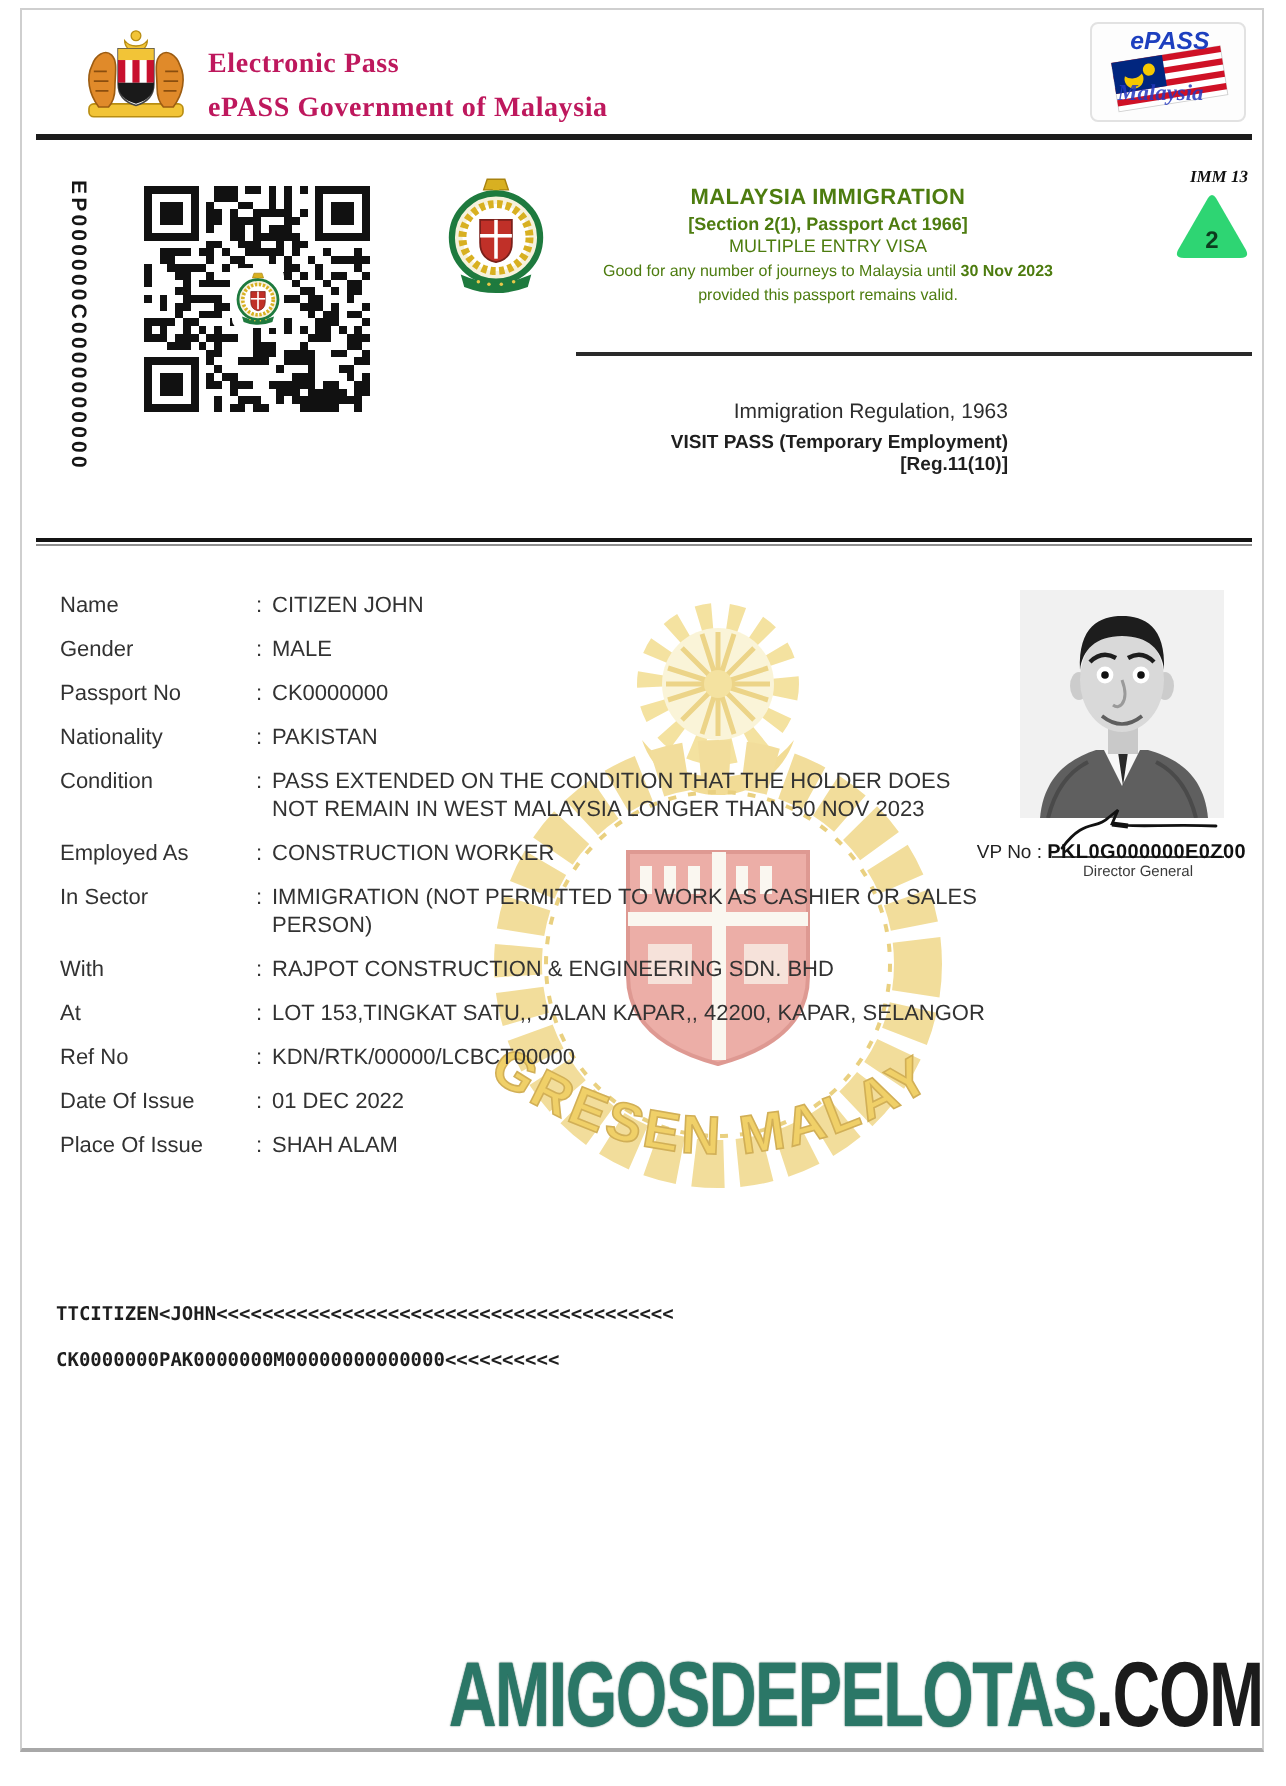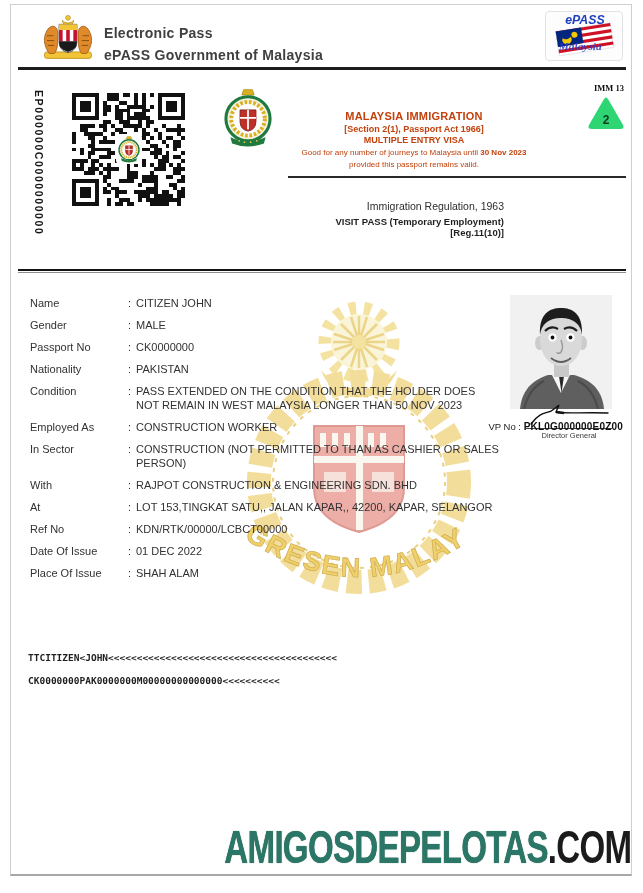--- a/index.html
+++ b/index.html
@@ -7,49 +7,49 @@
     --tri-green:#2ed573;
   }
   *{margin:0;padding:0;box-sizing:border-box;}
   html,body{background:#ffffff;}
   body{font-family:"Liberation Sans",sans-serif;color:#2b2b2b;}
   .page{position:relative;width:643px;height:893px;background:#fff;overflow:hidden;}
   .frame{position:absolute;left:10px;top:4px;width:622px;height:872px;border:1px solid #cfcfcf;border-bottom:2px solid #a8a8a8;pointer-events:none;}
 
   
   .arms{position:absolute;left:38px;top:13px;width:60px;height:50px;}
-  .hdr-titles{position:absolute;left:104px;top:25px;font-family:Liberation Sans, sans-serif;font-weight:bold;color:#404040;}
+  .hdr-titles{position:absolute;left:104px;top:25px;font-family:Liberation Serif, serif;font-weight:bold;color:#be185d;}
   .hdr-line1{font-size:14px;letter-spacing:.3px;}
   .hdr-line2{font-size:14px;margin-top:6px;letter-spacing:.3px;}
   .epass-logo{position:absolute;left:545px;top:11px;width:78px;height:50px;border:1px solid #e2e2e2;border-radius:4px;background:#fdfdfd;}
   .hdr-rule{position:absolute;left:18px;top:67px;width:608px;height:3px;background:#1c1c1c;}
 
   
   .serial{position:absolute;left:33px;top:90px;height:150px;writing-mode:vertical-rl;text-orientation:sideways;
           font-size:10.5px;font-weight:700;letter-spacing:1.6px;color:#151515;}
   .qr{position:absolute;left:72px;top:93px;width:113px;height:113px;}
   .qr svg{width:100%;height:100%;}
   .qr-crest{position:absolute;left:44px;top:41px;width:26px;height:30px;background:#fff;border-radius:4px;padding:1px;}
   .qr-crest svg{width:100%;height:100%;}
   .imm-crest{position:absolute;left:221px;top:87px;width:54px;height:60px;}
   .imm-crest svg{width:100%;height:100%;}
 
-  .visa-text{position:absolute;left:288px;top:110px;width:252px;text-align:center;color:#c2410c;}
+  .visa-text{position:absolute;left:288px;top:93px;width:252px;text-align:center;color:#4d7c0f;}
   .vt1{font-size:11px;font-weight:bold;letter-spacing:.2px;}
   .vt2{font-size:9px;font-weight:bold;margin-top:2px;}
-  .vt3{font-size:9px;font-weight:bold;margin-top:1px;}
+  .vt3{font-size:9px;font-weight:normal;margin-top:1px;}
   .vt4{font-size:8px;margin-top:3px;white-space:nowrap;}
   .vt4 b{font-size:8px;}
   .vt5{font-size:8px;margin-top:3px;}
   .visa-rule{position:absolute;left:288px;top:176px;width:338px;height:2px;background:#2a2a2a;}
   .reg-text{position:absolute;left:288px;top:200px;width:216px;text-align:right;color:#1f1f1f;}
   .rg1{font-size:10.5px;color:#2d2d2d;}
   .rg2{font-size:9.5px;font-weight:bold;margin-top:4px;}
 
-  .imm13{position:absolute;right:19px;top:83px;font-family:"Liberation Serif",serif;font-weight:bold;font-size:8.5px;color:#111;}
+  .imm13{position:absolute;right:19px;top:83px;font-family:"Liberation Serif",serif;font-style:italic;font-weight:bold;font-size:8.5px;color:#111;}
   .triangle{position:absolute;left:586px;top:95px;width:40px;height:36px;}
 
   
   .holder-heading{position:absolute;left:28px;top:247px;font-family:"Liberation Serif",serif;font-weight:bold;font-size:15.5px;color:#0d0d0d;letter-spacing:.3px;}
   .heading-rule{position:absolute;left:18px;top:269px;width:608px;height:2px;background:#141414;}
   .heading-rule2{position:absolute;left:18px;top:272px;width:608px;height:1px;background:#8f8f8f;}
 
   
   .watermark{position:absolute;left:228px;top:286px;width:262px;height:332px;z-index:0;pointer-events:none;}
   .watermark svg{width:100%;height:100%;}
@@ -575,21 +575,21 @@
         <span class="f-value">PASS EXTENDED ON THE CONDITION THAT THE HOLDER DOES NOT REMAIN IN WEST MALAYSIA LONGER THAN 50 NOV 2023</span>
       </div>
       <div class="field-row">
         <span class="f-label">Employed As</span>
         <span class="f-colon">:</span>
         <span class="f-value">CONSTRUCTION WORKER</span>
       </div>
       <div class="field-row">
         <span class="f-label">In Sector</span>
         <span class="f-colon">:</span>
-        <span class="f-value">CONSTRUCTION (NOT PERMITTED TO THAN AS CASHIER OR SALES PERSON)</span>
+        <span class="f-value">IMMIGRATION (NOT PERMITTED TO WORK AS CASHIER OR SALES PERSON)</span>
       </div>
       <div class="field-row">
         <span class="f-label">With</span>
         <span class="f-colon">:</span>
         <span class="f-value">RAJPOT CONSTRUCTION &amp; ENGINEERING SDN. BHD</span>
       </div>
       <div class="field-row">
         <span class="f-label">At</span>
         <span class="f-colon">:</span>
         <span class="f-value">LOT 153,TINGKAT SATU,, JALAN KAPAR,, 42200, KAPAR, SELANGOR</span>

